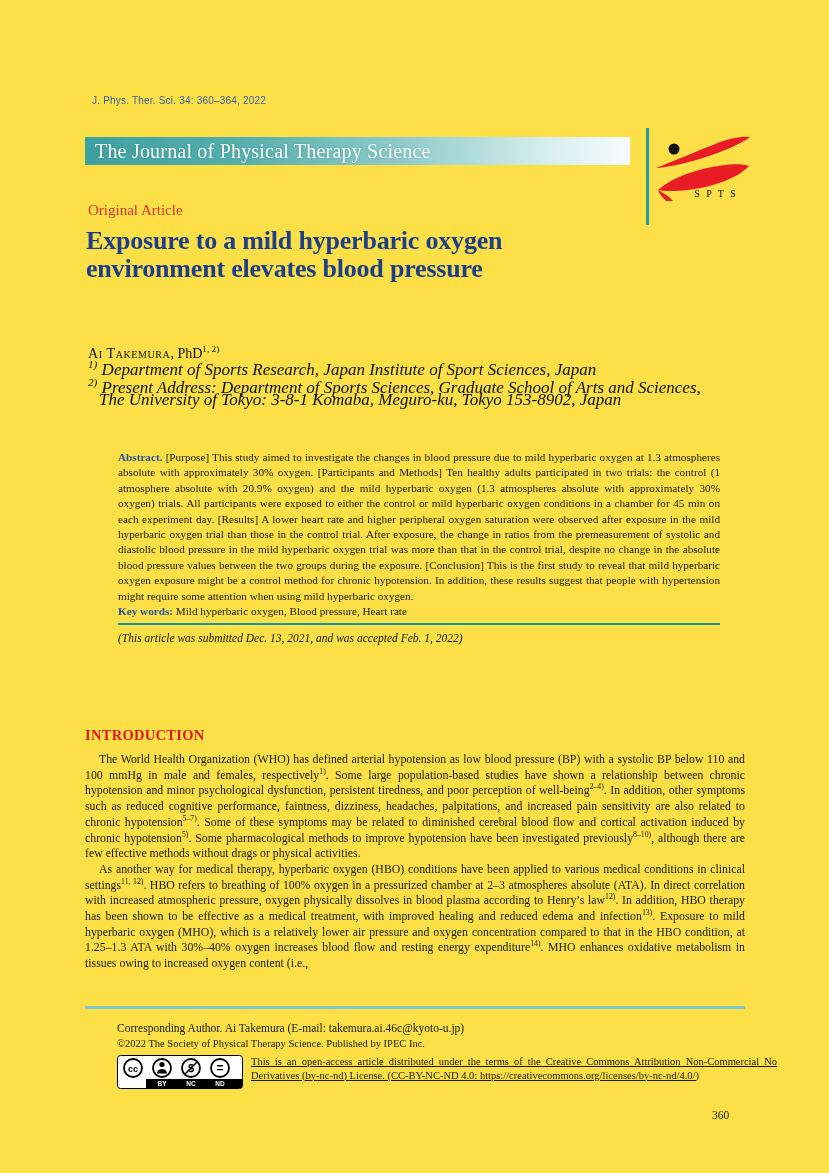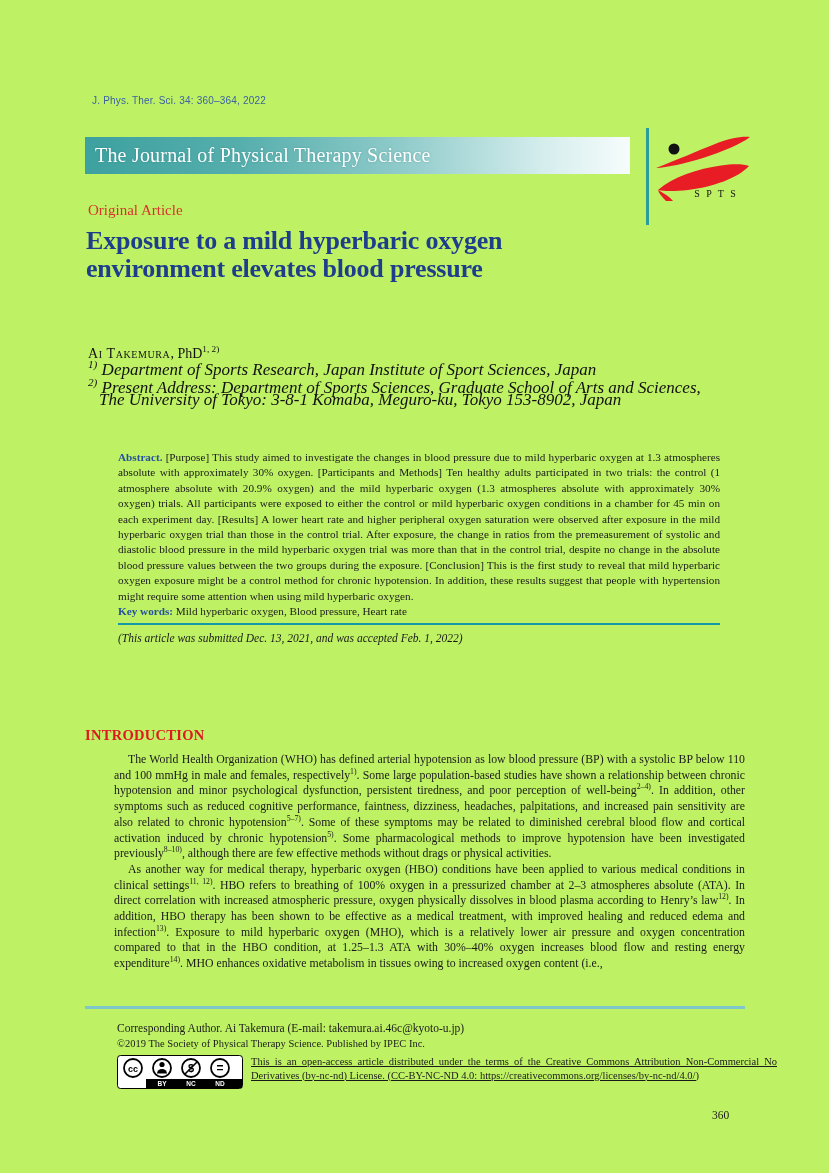--- a/index.html
+++ b/index.html
@@ -1,38 +1,38 @@
 <!DOCTYPE html>
 <html><head>
 <meta charset="utf-8">
 <style>
   * { margin: 0; padding: 0; box-sizing: border-box; }
   html, body { background: #ffffff; }
   .page {
     position: relative;
     width: 829px;
     height: 1173px;
-    background: #bef264;
+    background: #fde047;
     font-family: "Liberation Serif", serif;
     color: #1a1a1a;
     margin: 0 auto;
     overflow: hidden;
   }
   .citation {
     position: absolute;
     left: 92px; top: 95px;
     font-family: "Liberation Sans", sans-serif;
     font-size: 10px;
     color: #3b5fa4;
     letter-spacing: 0.2px;
   }
   .banner {
     position: absolute;
     left: 85px; top: 137px;
-    width: 545px; height: 37px;
+    width: 545px; height: 28px;
     background: linear-gradient(90deg, #3da19f 0%, #55aeac 28%, #8fcbca 58%, #d7eeee 85%, #f7fcfc 100%);
     display: flex;
     align-items: center;
   }
   .banner-title {
     color: #ffffff;
     font-size: 20px;
     padding-left: 10px;
     letter-spacing: 0.2px;
     text-shadow: 0 0 2px rgba(30,110,110,0.45);
@@ -111,21 +111,21 @@
     letter-spacing: 0.3px;
   }
   .body-text {
     position: absolute;
     left: 85px; top: 752px;
     width: 660px;
     font-size: 11.8px;
     line-height: 15.7px;
     text-align: justify;
   }
-  .body-text p { text-indent: 14px; margin-left: 29px; }
+  .body-text p { text-indent: 14px; }
   .footer-rule {
     position: absolute;
     left: 85px; top: 1006px;
     width: 660px; height: 3px;
     background: #7cc6cc;
   }
   .footer {
     position: absolute;
     left: 85px; top: 1022px;
     width: 660px;
@@ -194,21 +194,21 @@
 
   <div class="body-text">
     <p>The World Health Organization (WHO) has defined arterial hypotension as low blood pressure (BP) with a systolic BP below 110 and 100 mmHg in male and females, respectively<sup>1)</sup>. Some large population-based studies have shown a relationship between chronic hypotension and minor psychological dysfunction, persistent tiredness, and poor perception of well-being<sup>2–4)</sup>. In addition, other symptoms such as reduced cognitive performance, faintness, dizziness, headaches, palpitations, and increased pain sensitivity are also related to chronic hypotension<sup>5–7)</sup>. Some of these symptoms may be related to diminished cerebral blood flow and cortical activation induced by chronic hypotension<sup>5)</sup>. Some pharmacological methods to improve hypotension have been investigated previously<sup>8–10)</sup>, although there are few effective methods without drags or physical activities.</p>
     <p>As another way for medical therapy, hyperbaric oxygen (HBO) conditions have been applied to various medical conditions in clinical settings<sup>11, 12)</sup>. HBO refers to breathing of 100% oxygen in a pressurized chamber at 2–3 atmospheres absolute (ATA). In direct correlation with increased atmospheric pressure, oxygen physically dissolves in blood plasma according to Henry’s law<sup>12)</sup>. In addition, HBO therapy has been shown to be effective as a medical treatment, with improved healing and reduced edema and infection<sup>13)</sup>. Exposure to mild hyperbaric oxygen (MHO), which is a relatively lower air pressure and oxygen concentration compared to that in the HBO condition, at 1.25–1.3 ATA with 30%–40% oxygen increases blood flow and resting energy expenditure<sup>14)</sup>. MHO enhances oxidative metabolism in tissues owing to increased oxygen content (i.e.,</p>
   </div>
 
   <div class="footer-rule"></div>
 
   <div class="footer">
     <div class="corresponding-line">Corresponding Author. Ai Takemura (E-mail: takemura.ai.46c@kyoto-u.jp)</div>
-    <div class="copyright-line">©2019 The Society of Physical Therapy Science. Published by IPEC Inc.</div>
+    <div class="copyright-line">©2022 The Society of Physical Therapy Science. Published by IPEC Inc.</div>
     <div class="license-row">
       <svg class="cc-badge" width="126" height="34" viewBox="0 0 126 34">
         <rect x="0.5" y="0.5" width="125" height="33" rx="3" fill="#ffffff" stroke="#000000"></rect>
         <circle cx="16" cy="13" r="9" fill="none" stroke="#000000" stroke-width="1.8"></circle>
         <text x="16" y="16.5" text-anchor="middle" font-size="9" font-weight="bold" font-family="Liberation Sans, sans-serif" fill="#000000">cc</text>
         <circle cx="45" cy="13" r="9" fill="none" stroke="#000000" stroke-width="1.8"></circle>
         <circle cx="45" cy="9.5" r="2.6" fill="#000000"></circle>
         <path d="M40,18.5 a5,4.5 0 0 1 10,0 z" fill="#000000"></path>
         <circle cx="74" cy="13" r="9" fill="none" stroke="#000000" stroke-width="1.8"></circle>
         <text x="74" y="17" text-anchor="middle" font-size="11" font-weight="bold" font-family="Liberation Sans, sans-serif" fill="#000000">$</text>

